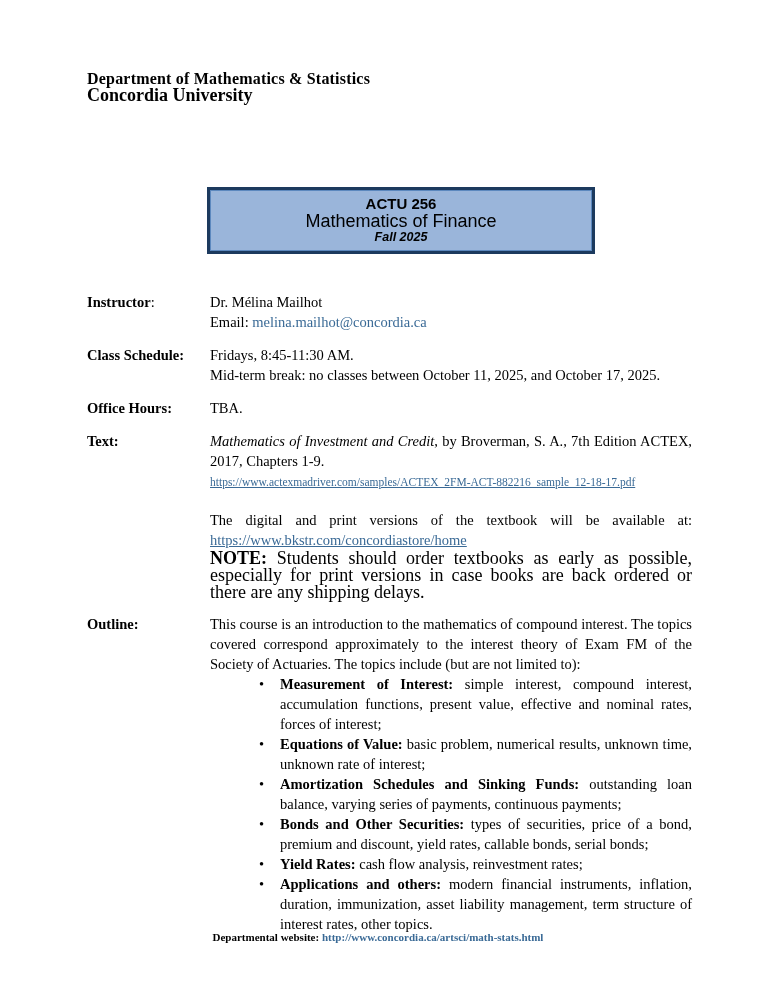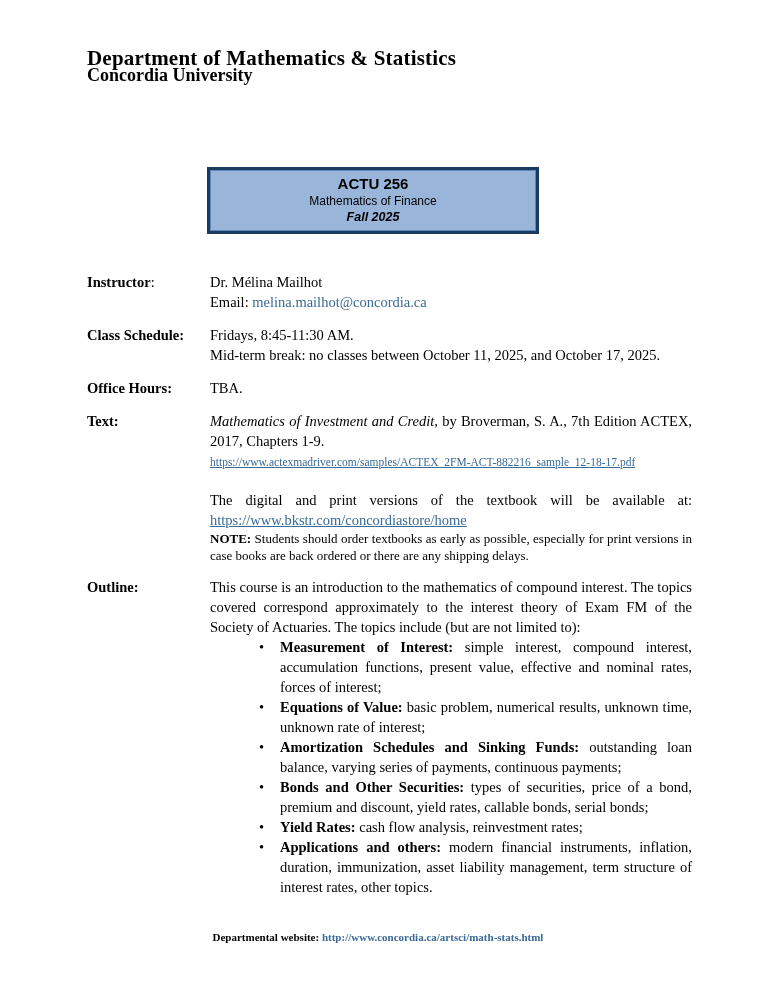--- a/index.html
+++ b/index.html
@@ -9,37 +9,37 @@
     height: 994px;
     margin: 0 auto;
     background: #ffffff;
     font-family: "Liberation Serif", "DejaVu Serif", serif;
     color: #000000;
     overflow: hidden;
   }
 
   
   .header { padding: 49px 0 0 87px; }
-  .dept { font-size: 21px; line-height: 19px; font-weight: bold; letter-spacing: 0.2px; }
+  .dept { font-size: 16px; line-height: 19px; font-weight: bold; letter-spacing: 0.2px; margin-top: 20px; }
   .univ { font-size: 18px; line-height: 15px; font-weight: bold; }
 
   
   .title-box {
     box-sizing: border-box;
     margin: 84px 0 0 207px;
-    width: 332px;
+    width: 388px;
     border: 3px solid var(--title-box-border, #1c3a5e);
     box-shadow: inset 0 0 0 1px #5c88be;
     background: var(--title-box-bg, #9ab5da);
     text-align: center;
     padding: 5px 4px 6px 4px;
     font-family: "Liberation Sans", sans-serif;
   }
   .course-code { font-size: 15px; line-height: 18px; font-weight: bold; }
-  .course-title { font-size: 12px; line-height: 16px; }
+  .course-title { font-size: 18px; line-height: 16px; }
   .term { font-size: 12.5px; line-height: 16px; font-weight: bold; font-style: italic; }
 
   
   .row { display: flex; margin: 8px 76px 13px 87px; }
   .row-label {
     width: 123px;
     flex-shrink: 0;
     font-weight: bold;
     font-size: 14.5px;
     line-height: 20px;
@@ -53,21 +53,21 @@
 
   a, .link {
     color: var(--link-blue, #3a6a96);
     text-decoration: none;
     cursor: pointer;
   }
   .link-underline { text-decoration: underline; }
   .small-link { font-size: 11.5px; line-height: 17px; word-break: break-all; }
   .store-link-line { margin-top: 0; }
   .availability { margin-top: 19px; }
-  .note { font-size: 13px; line-height: 17px; }
+  .note { font-size: 18px; line-height: 17px; }
   .note b { font-weight: bold; }
   .italic { font-style: italic; }
 
   
   .outline-intro { }
   .bullets { margin: 0; padding: 0 0 0 46px; list-style: none; }
   .bullets li {
     position: relative;
     padding-left: 24px;
     text-align: justify;

